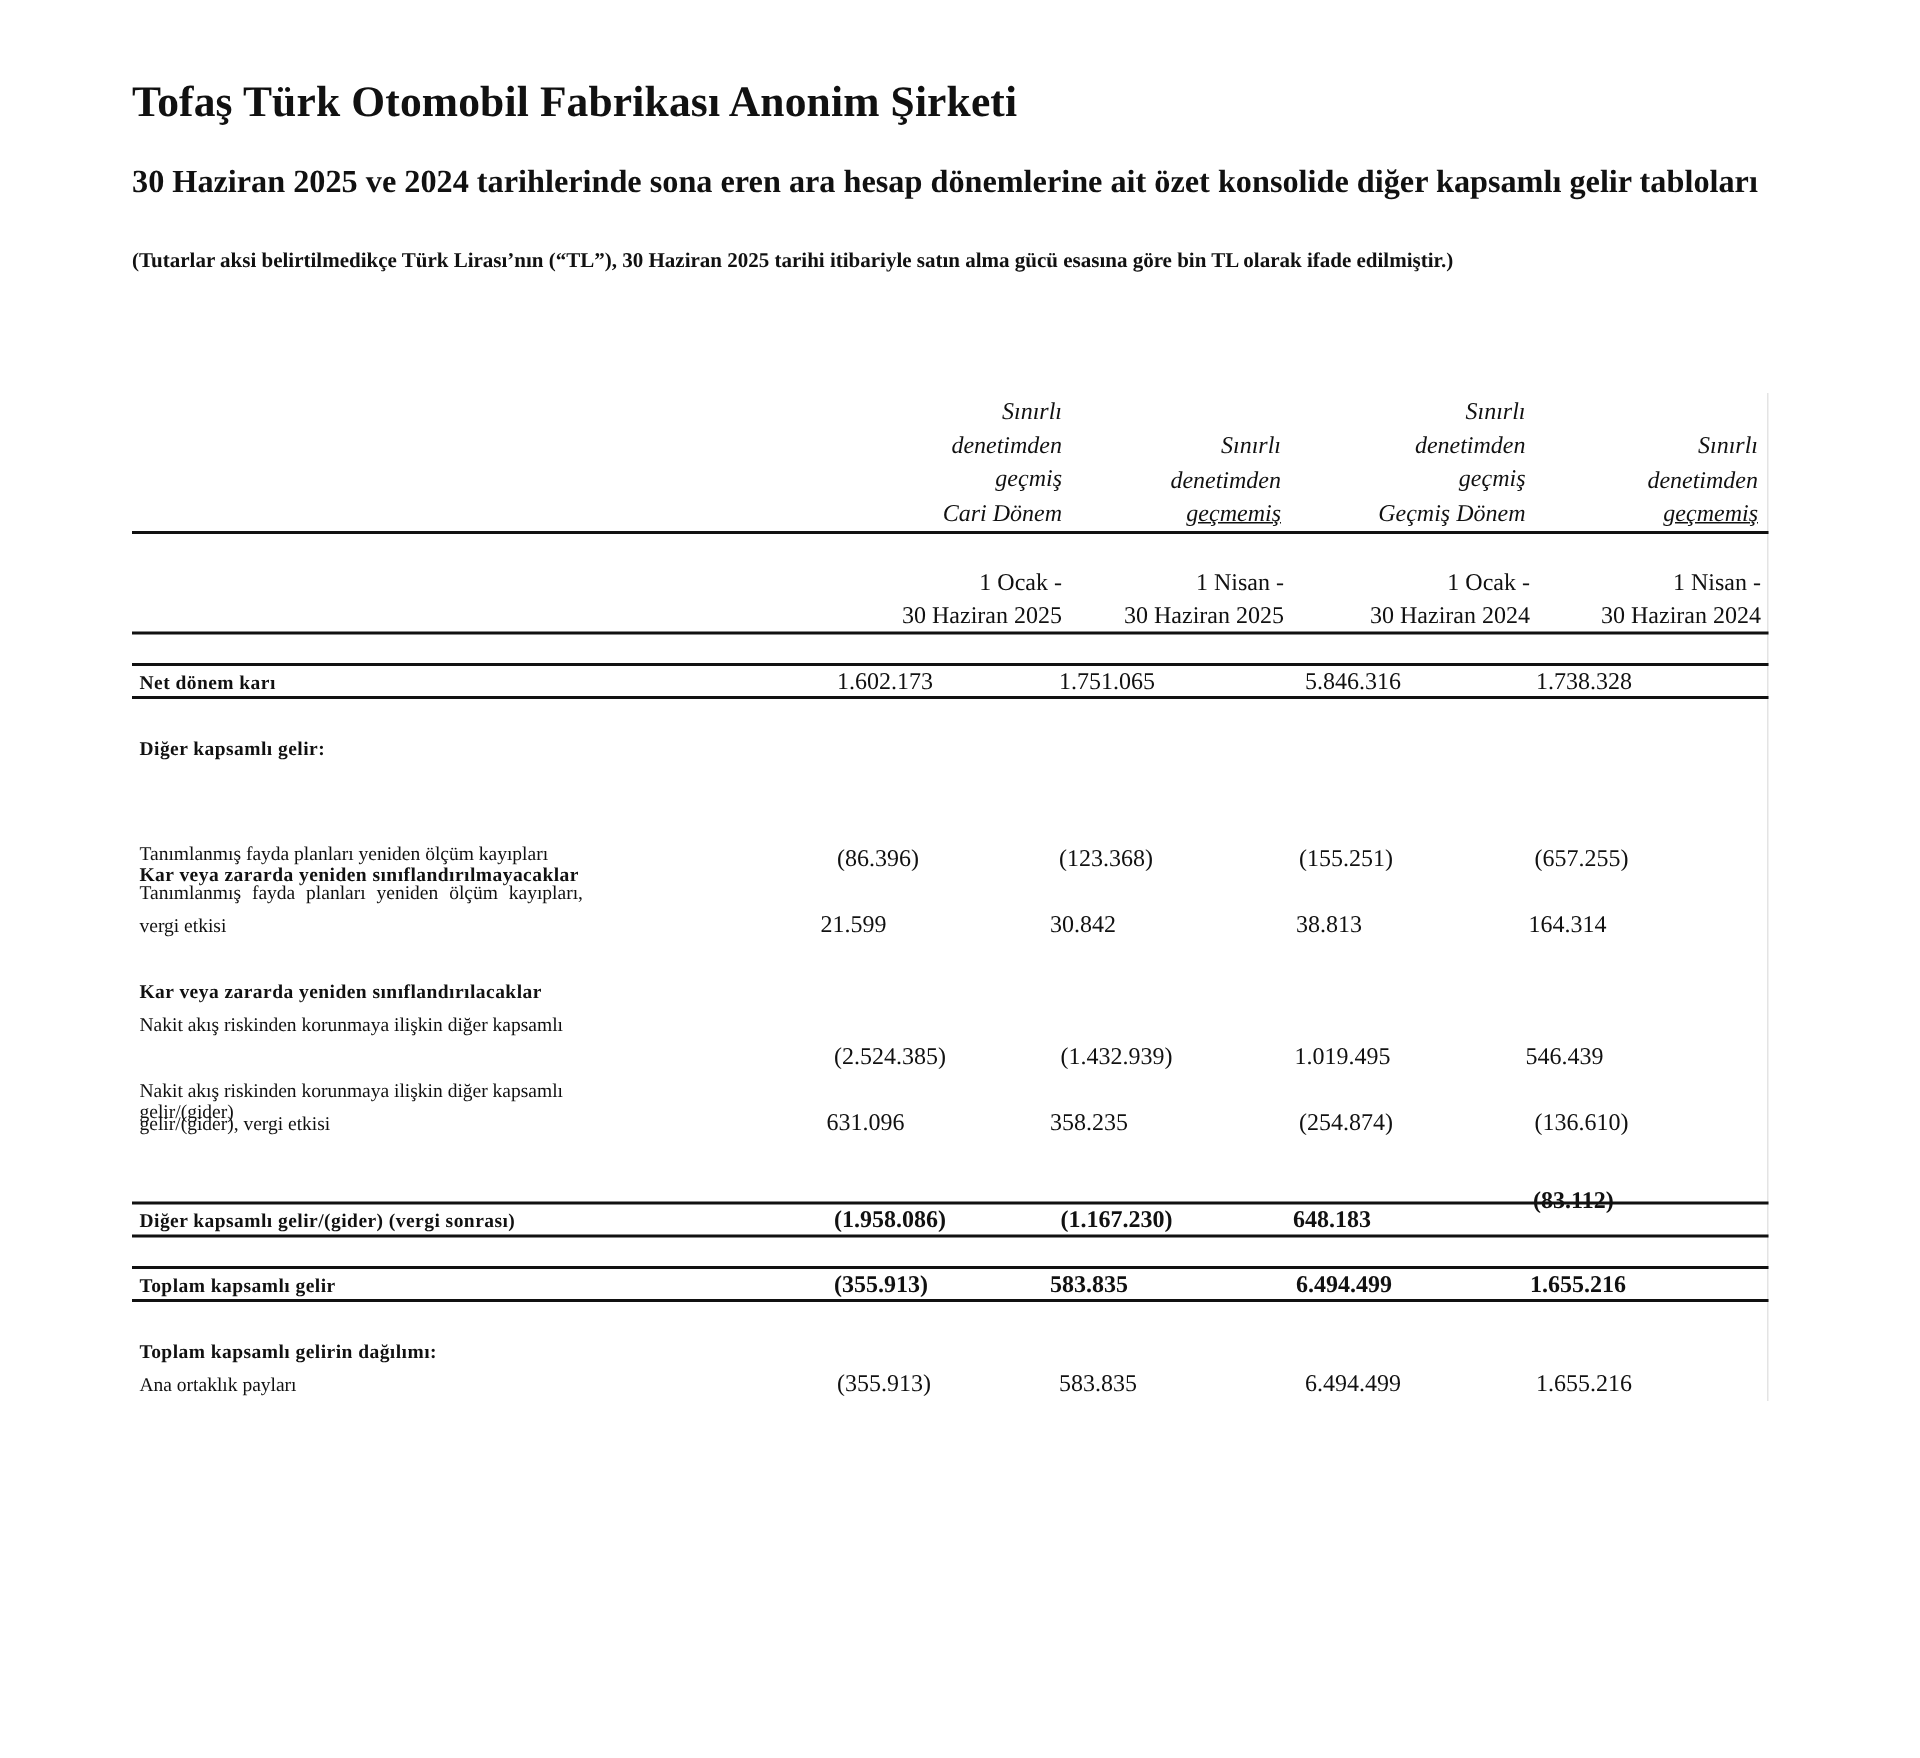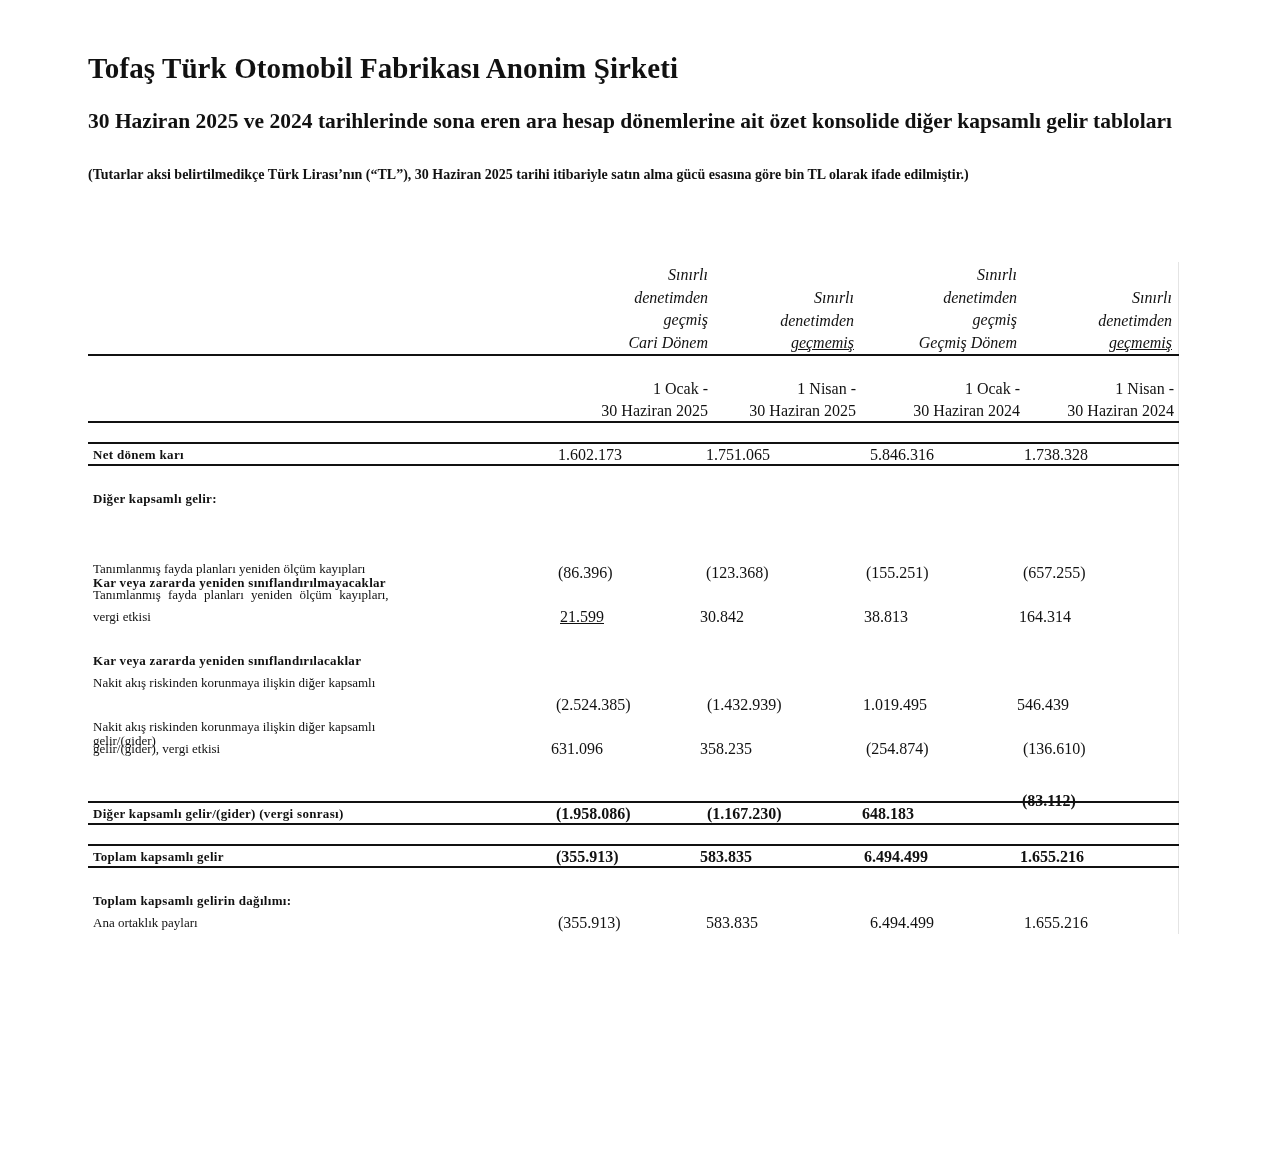--- a/index.html
+++ b/index.html
@@ -104,21 +104,21 @@
 <div class="lbl b" style="top:524px;margin-top:48px;">Kar veya zararda yeniden sınıflandırılmayacaklar</div>
 
 <div class="lbl" style="top:558px;">Tanımlanmış fayda planları yeniden ölçüm kayıpları</div>
 <div class="val" style="left:558px; top:564px;">(86.396)</div>
 <div class="val" style="left:706px; top:564px;">(123.368)</div>
 <div class="val" style="left:866px; top:564px;">(155.251)</div>
 <div class="val" style="left:1023px; top:564px;">(657.255)</div>
 
 <div class="lbl" style="top:584px; word-spacing:4px;">Tanımlanmış fayda planları yeniden ölçüm kayıpları,</div>
 <div class="lbl" style="top:606px;">vergi etkisi</div>
-<div class="val" style="left:560px; top:608px;text-decoration:underline;">21.599</div>
+<div class="val" style="left:547px; top:608px;">21.599</div>
 <div class="val" style="left:700px; top:608px;">30.842</div>
 <div class="val" style="left:864px; top:608px;">38.813</div>
 <div class="val" style="left:1019px; top:608px;">164.314</div>
 
 <div class="lbl b" style="top:650px;">Kar veya zararda yeniden sınıflandırılacaklar</div>
 
 <div class="lbl" style="top:672px;">Nakit akış riskinden korunmaya ilişkin diğer kapsamlı</div>
 <div class="lbl" style="top:694px;margin-top:36px;">gelir/(gider)</div>
 <div class="val" style="left:556px; top:696px;">(2.524.385)</div>
 <div class="val" style="left:707px; top:696px;">(1.432.939)</div>

